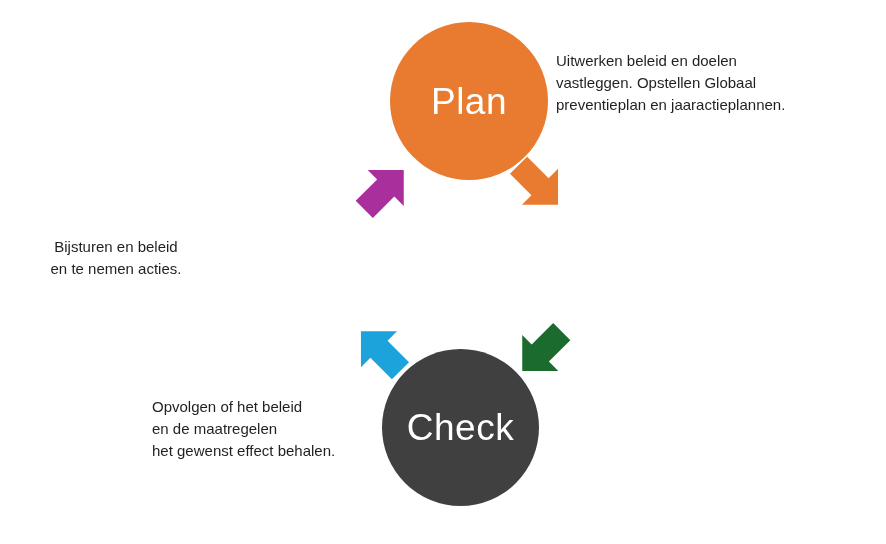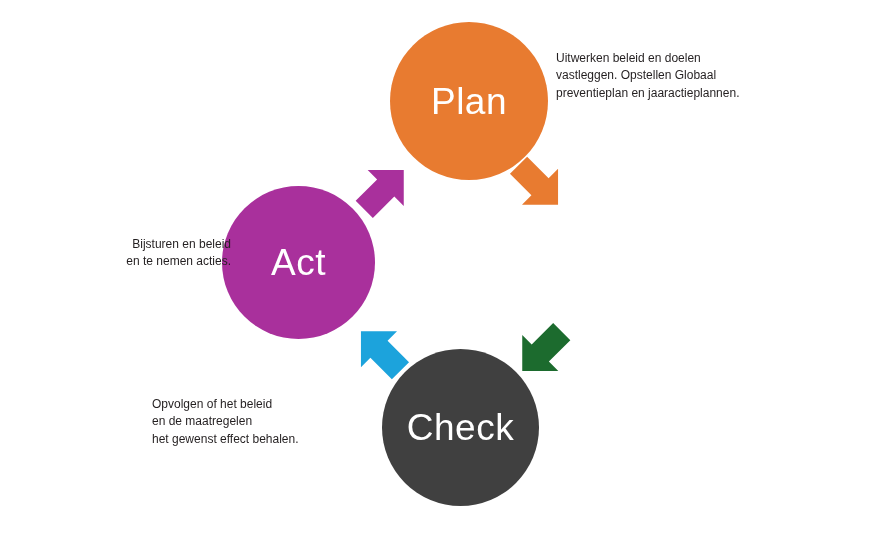--- a/index.html
+++ b/index.html
@@ -51,29 +51,29 @@
   }
   #arrow-plan-do   { left: 505px; top: 152px; width: 66px; height: 66px; }
   #arrow-do-check  { left: 509px; top: 318px; width: 66px; height: 66px; }
   #arrow-check-act { left: 348px; top: 318px; width: 66px; height: 66px; }
   #arrow-act-plan  { left: 351px; top: 157px; width: 66px; height: 66px; }
 
   
   .caption {
     position: absolute;
     font-family: "Liberation Sans", sans-serif;
-    font-size: 12px;
+    font-size: 15px;
     line-height: 1.45;
     color: #231f20;
     white-space: pre-line;
   }
   #caption-plan  { left: 556px; top: 50px;  width: 300px; text-align: left; }
   #caption-do    { left: 716px; top: 230px; width: 165px; text-align: left; }
   #caption-check { left: 152px; top: 396px; width: 230px; text-align: left; }
-  #caption-act   { left: 51px;  top: 236px; width: 180px; text-align: right; }
+  #caption-act   { left: 26px;  top: 236px; width: 180px; text-align: center; }
 </style>
 </head>
 <body>
 
 <div id="canvas">
 
   <svg class="arrow" id="arrow-plan-do" viewBox="0 0 100 100">
     <g transform="rotate(45 50 50)">
       <path d="M50 4 L92 46 L70 46 L70 96 L30 96 L30 46 L8 46 Z" transform="rotate(90 50 50) scale(0.92) translate(4 4)" fill="#E87B30"></path>
     </g>
@@ -99,23 +99,20 @@
 
   <div class="circle" id="circle-plan">
     <span class="circle-label">Plan</span>
   </div>
 
 
   <div class="circle" id="circle-check">
     <span class="circle-label">Check</span>
   </div>
 
-  <div class="circle" id="circle-act">
-    <span class="circle-label">Act</span>
-  </div>
 
   <div class="caption" id="caption-plan">Uitwerken beleid en doelen
 vastleggen. Opstellen Globaal
 preventieplan en jaaractieplannen.</div>
 
 
   <div class="caption" id="caption-check">Opvolgen of het beleid
 en de maatregelen
 het gewenst effect behalen.</div>
 

